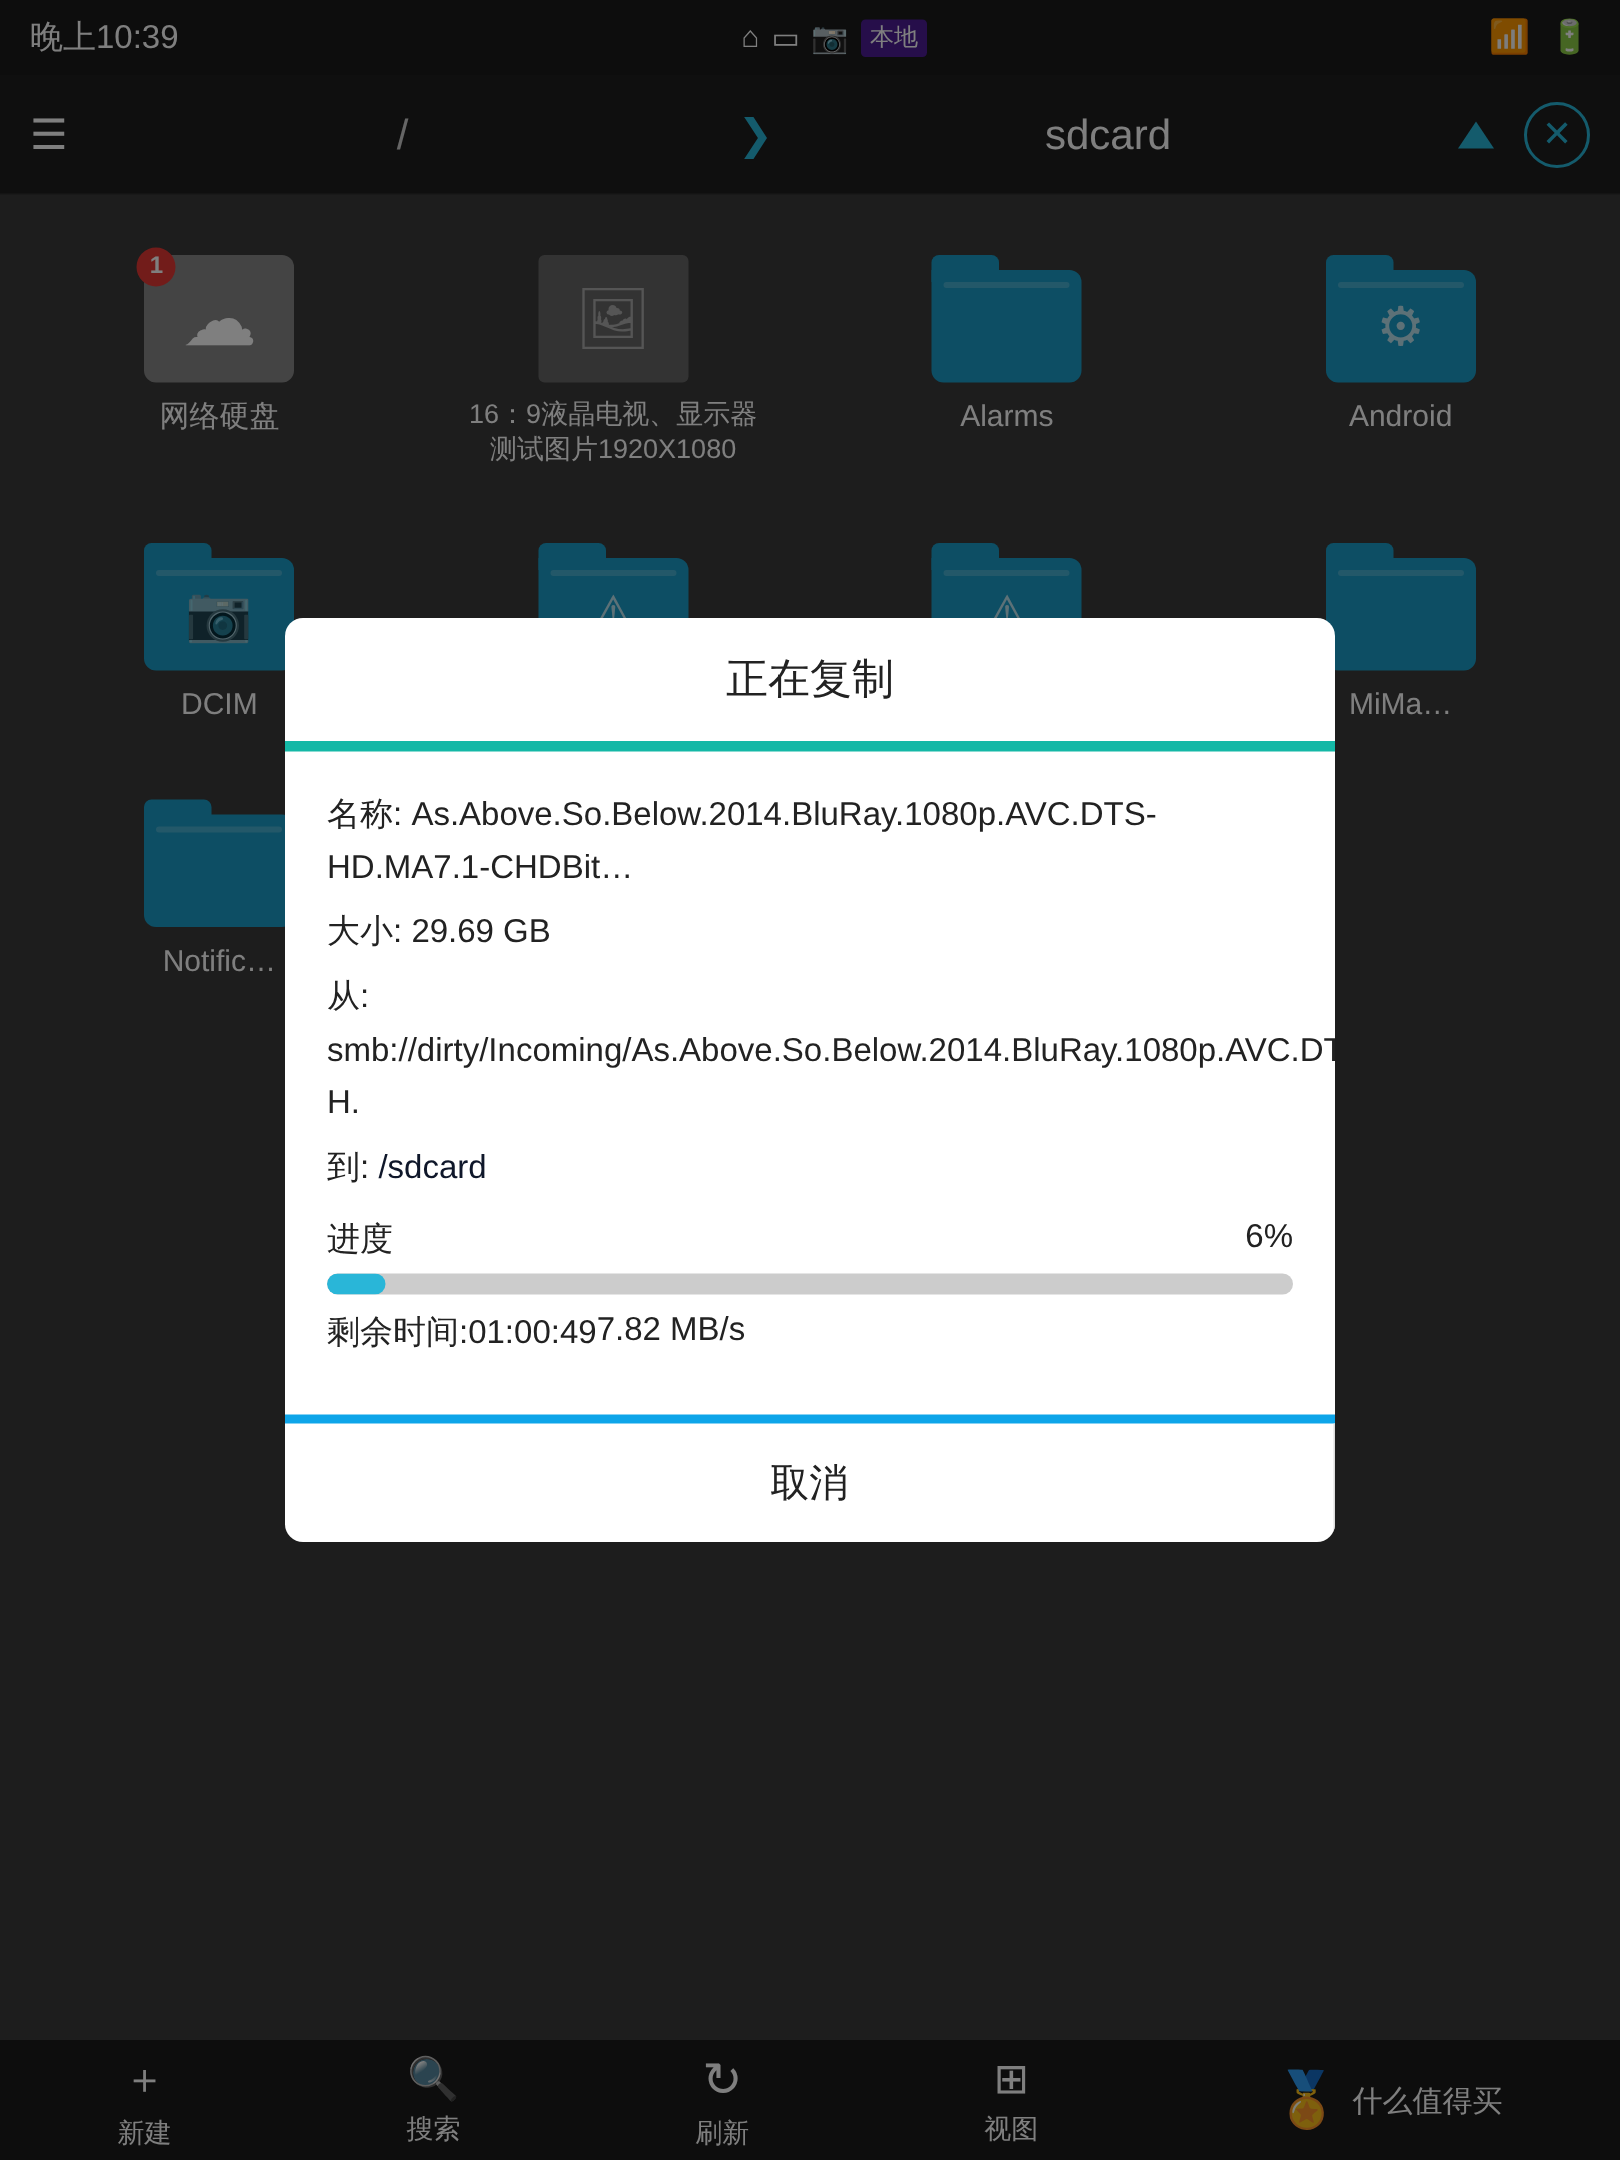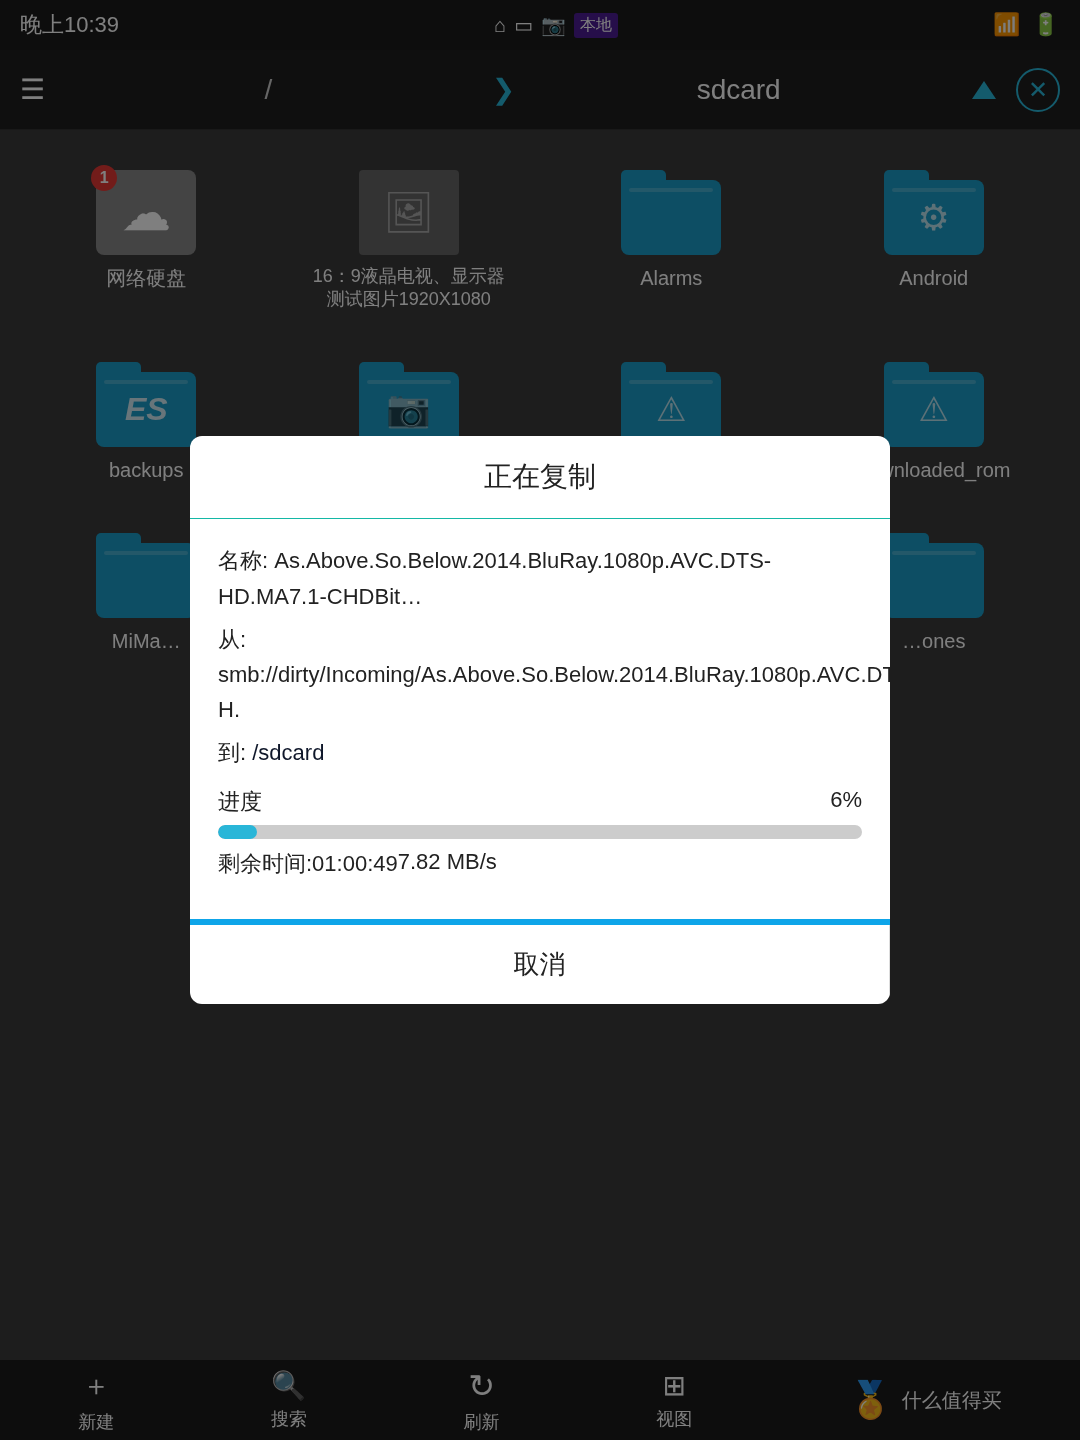--- a/index.html
+++ b/index.html
@@ -221,21 +221,21 @@
       background: white;
       border-radius: 12px;
       width: 700px;
       padding: 0;
       overflow: hidden;
     }
     .modal-title {
       font-size: 28px;
       text-align: center;
       padding: 22px;
-      border-bottom: 1px solid #14b8a6;
+      border-bottom: 7px solid #14b8a6;
       color: #222;
       font-weight: normal;
     }
     .modal-body {
       padding: 24px 28px;
     }
     .modal-row {
       font-size: 22px;
       color: #222;
       line-height: 1.6;
@@ -347,29 +347,20 @@
   <div class="file-item">
     <div class="folder-icon" style="position:relative;">
       <div class="folder-tab"></div>
       <div class="folder-body" style="display:flex;align-items:center;justify-content:center;">
         <span style="font-size:36px;color:rgba(255,255,255,0.7);">⚙</span>
       </div>
     </div>
     <span class="file-label">Android</span>
   </div>
 
-  <div class="file-item">
-    <div class="folder-icon" style="position:relative;">
-      <div class="folder-tab"></div>
-      <div class="folder-body" style="display:flex;align-items:center;justify-content:center;">
-        <span style="font-size:32px;color:rgba(255,255,255,0.8);font-style:italic;font-weight:bold;">ES</span>
-      </div>
-    </div>
-    <span class="file-label">backups</span>
-  </div>
 
   <div class="file-item">
     <div class="folder-icon" style="position:relative;">
       <div class="folder-tab"></div>
       <div class="folder-body" style="display:flex;align-items:center;justify-content:center;">
         <span style="font-size:36px;color:rgba(255,255,255,0.7);">📷</span>
       </div>
     </div>
     <span class="file-label">DCIM</span>
   </div>
@@ -453,20 +444,24 @@
 
 <div class="modal-overlay">
   <div class="modal">
     <div class="modal-title">正在复制</div>
     <div class="modal-body">
       <div class="modal-row">
         <span>名称:</span>
         <span>As.Above.So.Below.2014.BluRay.1080p.AVC.DTS-HD.MA7.1-CHDBit…</span>
       </div>
       <div class="modal-row">
+        <span>大小:</span>
+        <span>29.69 GB</span>
+      </div>
+      <div class="modal-row">
         <span>从:</span>
         <span>smb://dirty/Incoming/As.Above.So.Below.2014.BluRay.1080p.AVC.DTS-H.</span>
       </div>
       <div class="modal-row">
         <span>到:</span>
         <span class="link" style="color:#0f172a;">/sdcard</span>
       </div>
       <div class="progress-header">
         <span>进度</span>
         <span>6%</span>

